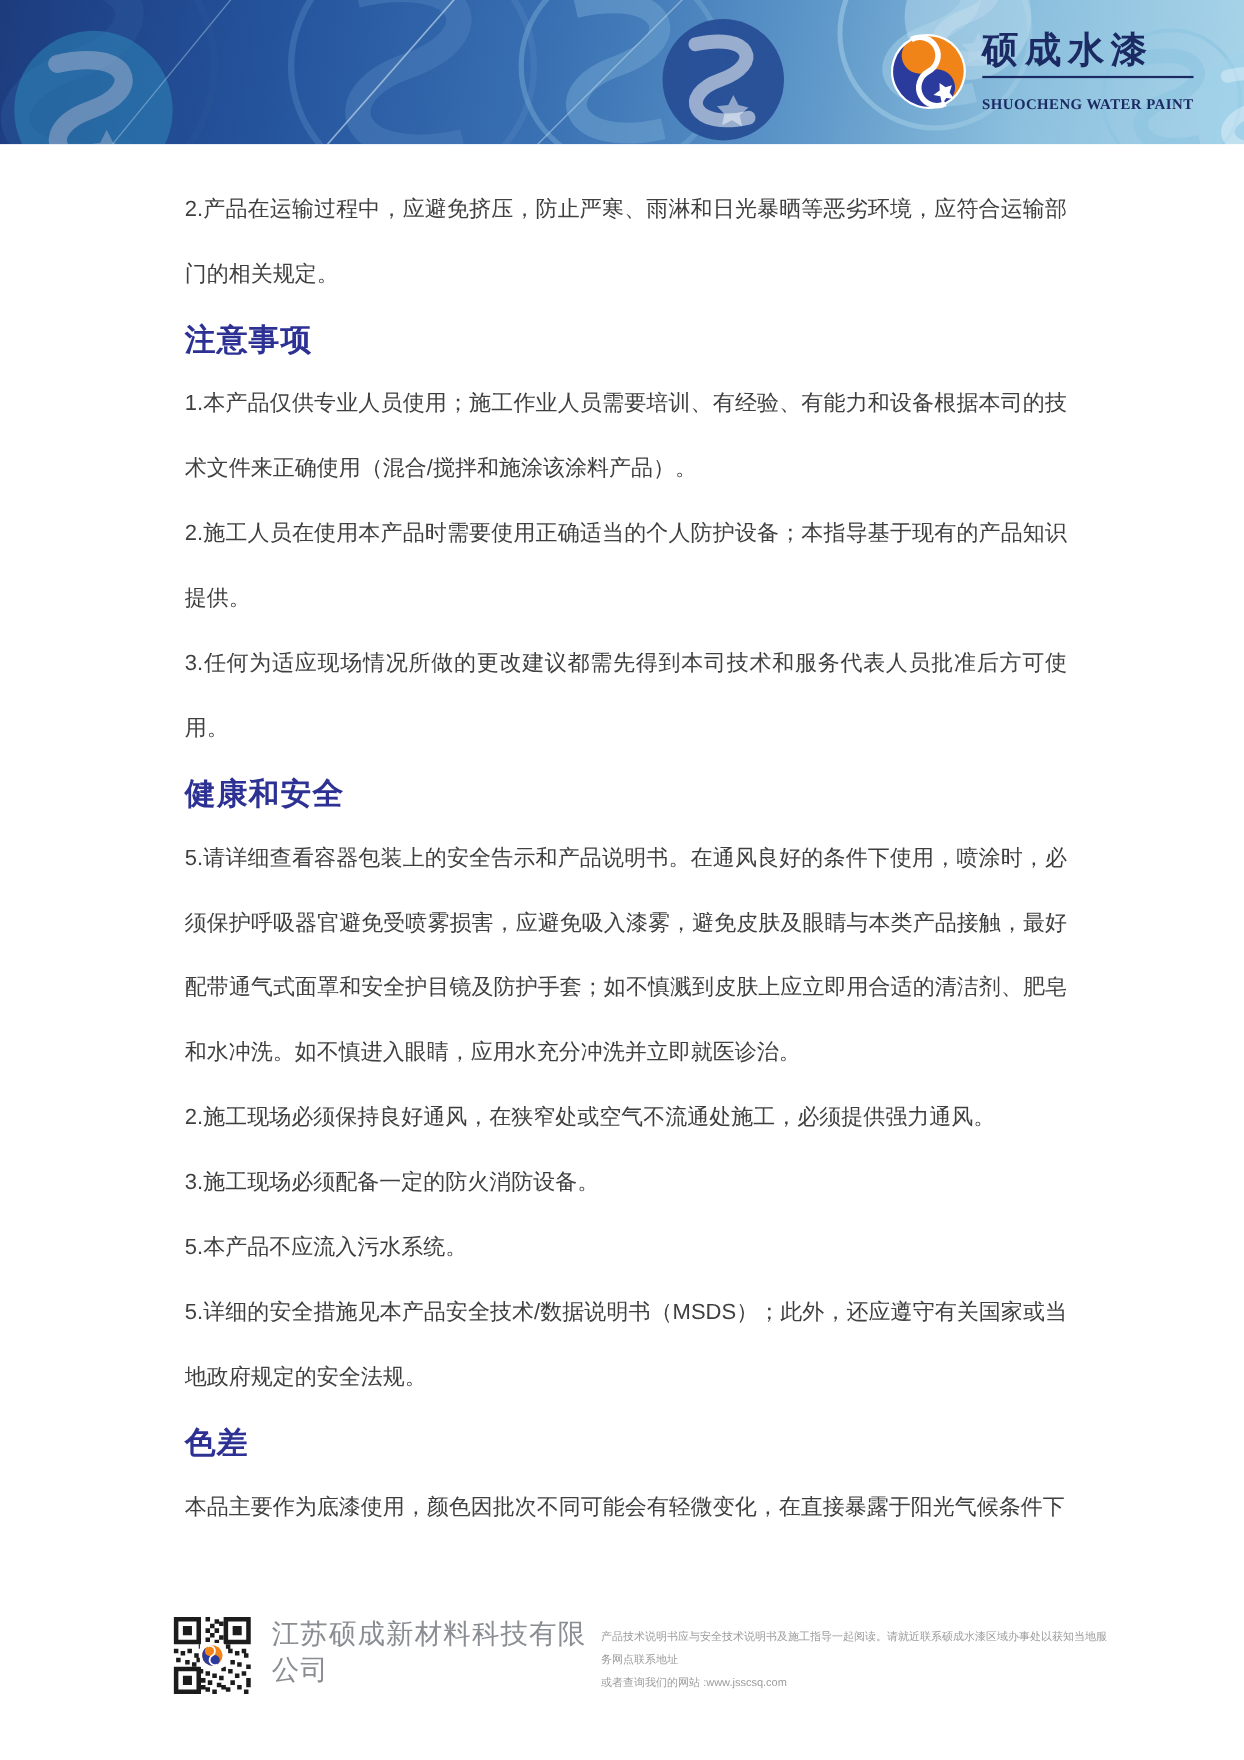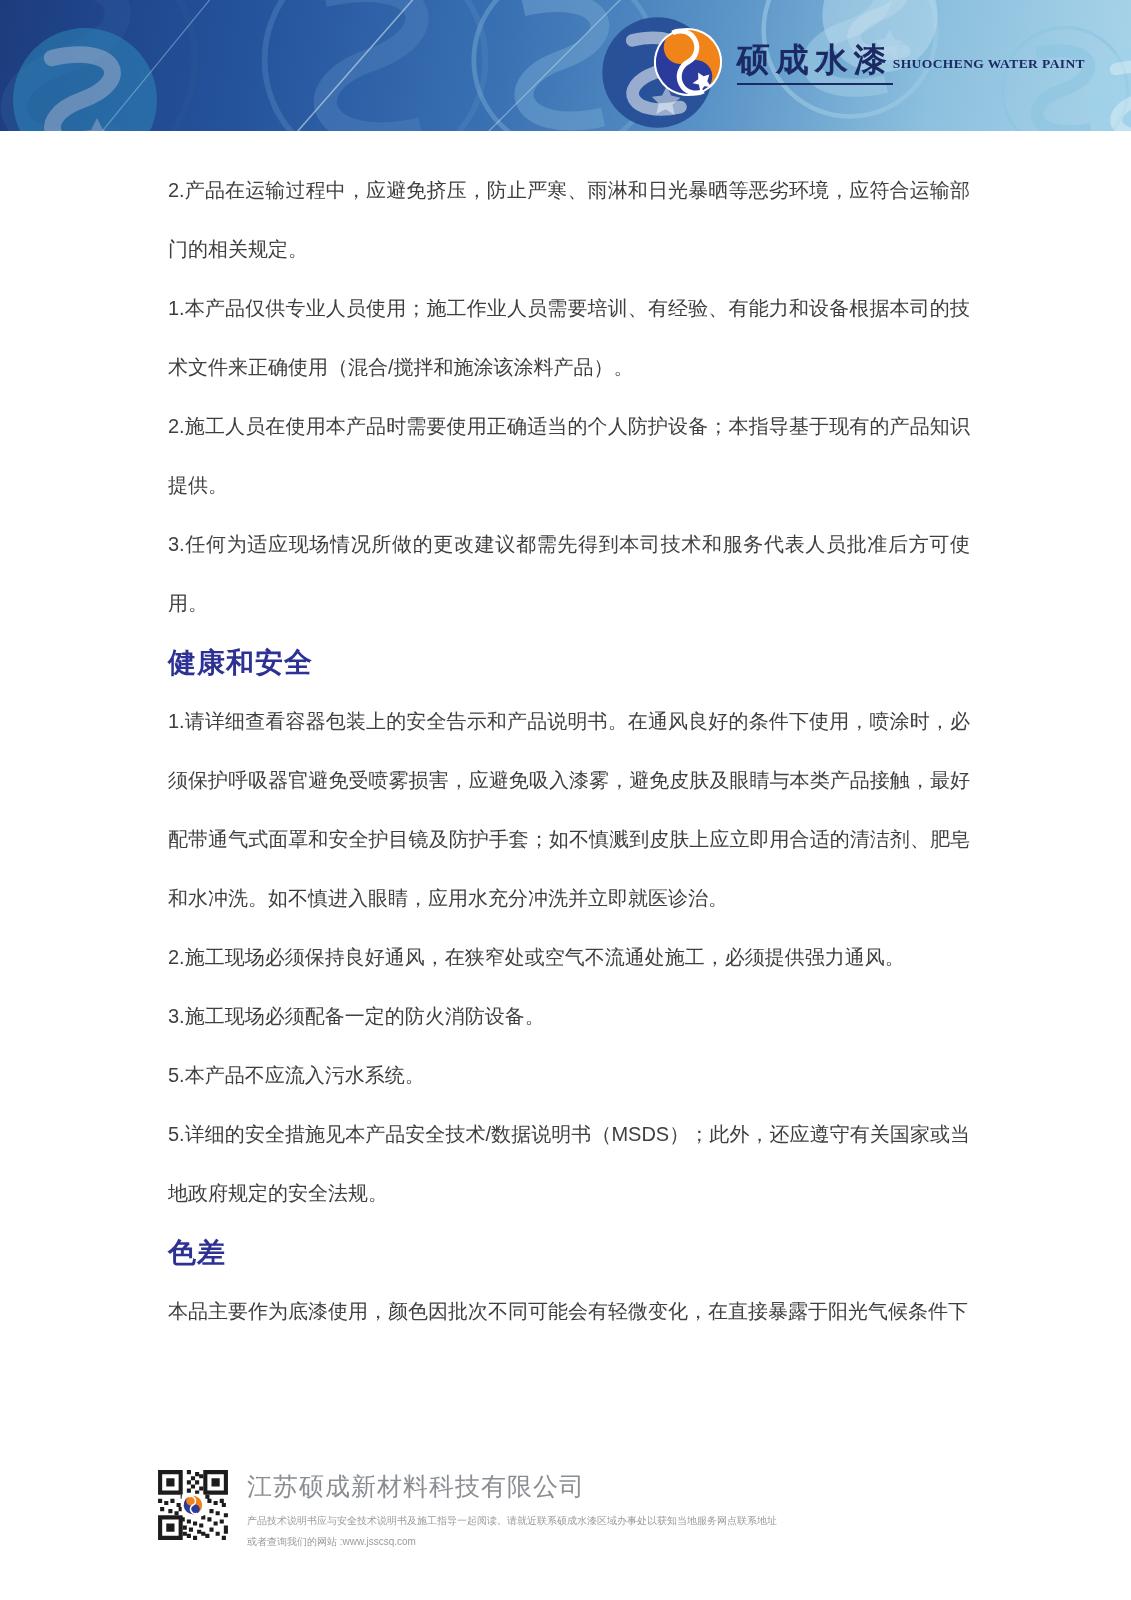--- a/index.html
+++ b/index.html
@@ -15,21 +15,21 @@
     position:relative;width:1131px;height:131px;
     background:linear-gradient(100deg,#1d3c7e 0%,#24539c 22%,#3a72b4 45%,#5e97c9 65%,#8cc0de 82%,#a9d4e9 100%);
     overflow:hidden;
   }
   .banner-art{position:absolute;left:0;top:0;}
   .brand{
     position:absolute;top:26px;right:46px;
     display:flex;align-items:center;gap:13px;
   }
   .brand-icon{width:72px;height:72px;flex:0 0 auto;}
-  .brand-text{display:flex;flex-direction:row;}
+  .brand-text{display:flex;flex-direction:column;}
   .brand-cn{
     font-family:"Liberation Serif","DejaVu Serif",serif;
     font-size:33px;font-weight:bold;color:#1b2a63;
     letter-spacing:6px;line-height:40px;white-space:nowrap;
     border-bottom:2px solid #1b2a63;padding-bottom:3px;
   }
   .brand-en{
     font-family:"Liberation Serif","DejaVu Serif",serif;
     font-size:13.5px;font-weight:bold;color:#1b2a63;
     letter-spacing:0.4px;margin-top:16px;white-space:nowrap;
@@ -46,21 +46,21 @@
   .doc h2{
     margin:0;font-size:28px;line-height:59px;font-weight:600;
     color:#2d3193;letter-spacing:1px;text-align:left;
   }
   
   .footer{
     position:absolute;left:156px;top:1468px;width:860px;
     display:flex;align-items:flex-start;gap:17px;
   }
   .qr{width:74px;height:74px;flex:0 0 auto;}
-  .footer-text{display:flex;flex-direction:column;padding-top:2px;justify-content:center;}
+  .footer-text{display:flex;flex-direction:row;padding-top:2px;justify-content:center;}
   .company{
     font-size:25px;color:#8a8e93;line-height:32px;letter-spacing:1px;
   }
   .footnote{
     margin-top:8px;font-size:10px;color:#9b9b9b;line-height:21px;
   }
 </style>
 </head>
 <body>
 
@@ -104,26 +104,27 @@
     <div class="brand-text">
       <span class="brand-cn">硕成水漆</span>
       <span class="brand-en">SHUOCHENG WATER PAINT</span>
     </div>
   </div>
 </header>
 
 <main class="doc">
   <p>2.产品在运输过程中，应避免挤压，防止严寒、雨淋和日光暴晒等恶劣环境，应符合运输部门的相关规定。</p>
 
+  <h2>注意事项</h2>
   <p>1.本产品仅供专业人员使用；施工作业人员需要培训、有经验、有能力和设备根据本司的技术文件来正确使用（混合/搅拌和施涂该涂料产品）。</p>
   <p>2.施工人员在使用本产品时需要使用正确适当的个人防护设备；本指导基于现有的产品知识提供。</p>
   <p>3.任何为适应现场情况所做的更改建议都需先得到本司技术和服务代表人员批准后方可使用。</p>
 
   <h2>健康和安全</h2>
-  <p>1.请详细查看容器包装上的安全告示和产品说明书。在通风良好的条件下使用，喷涂时，必须保护呼吸器官避免受喷雾损害，应避免吸入漆雾，避免皮肤及眼睛与本类产品接触，最好配带通气式面罩和安全护目镜及防护手套；如不慎溅到皮肤上应立即用合适的清洁剂、肥皂和水冲洗。如不慎进入眼睛，应用水充分冲洗并立即就医诊治。</p>
+  <p>5.请详细查看容器包装上的安全告示和产品说明书。在通风良好的条件下使用，喷涂时，必须保护呼吸器官避免受喷雾损害，应避免吸入漆雾，避免皮肤及眼睛与本类产品接触，最好配带通气式面罩和安全护目镜及防护手套；如不慎溅到皮肤上应立即用合适的清洁剂、肥皂和水冲洗。如不慎进入眼睛，应用水充分冲洗并立即就医诊治。</p>
   <p>2.施工现场必须保持良好通风，在狭窄处或空气不流通处施工，必须提供强力通风。</p>
   <p>3.施工现场必须配备一定的防火消防设备。</p>
   <p>5.本产品不应流入污水系统。</p>
   <p>5.详细的安全措施见本产品安全技术/数据说明书（MSDS）；此外，还应遵守有关国家或当地政府规定的安全法规。</p>
 
   <h2>色差</h2>
   <p>本品主要作为底漆使用，颜色因批次不同可能会有轻微变化，在直接暴露于阳光气候条件下</p>
 </main>
 
 <footer class="footer">

